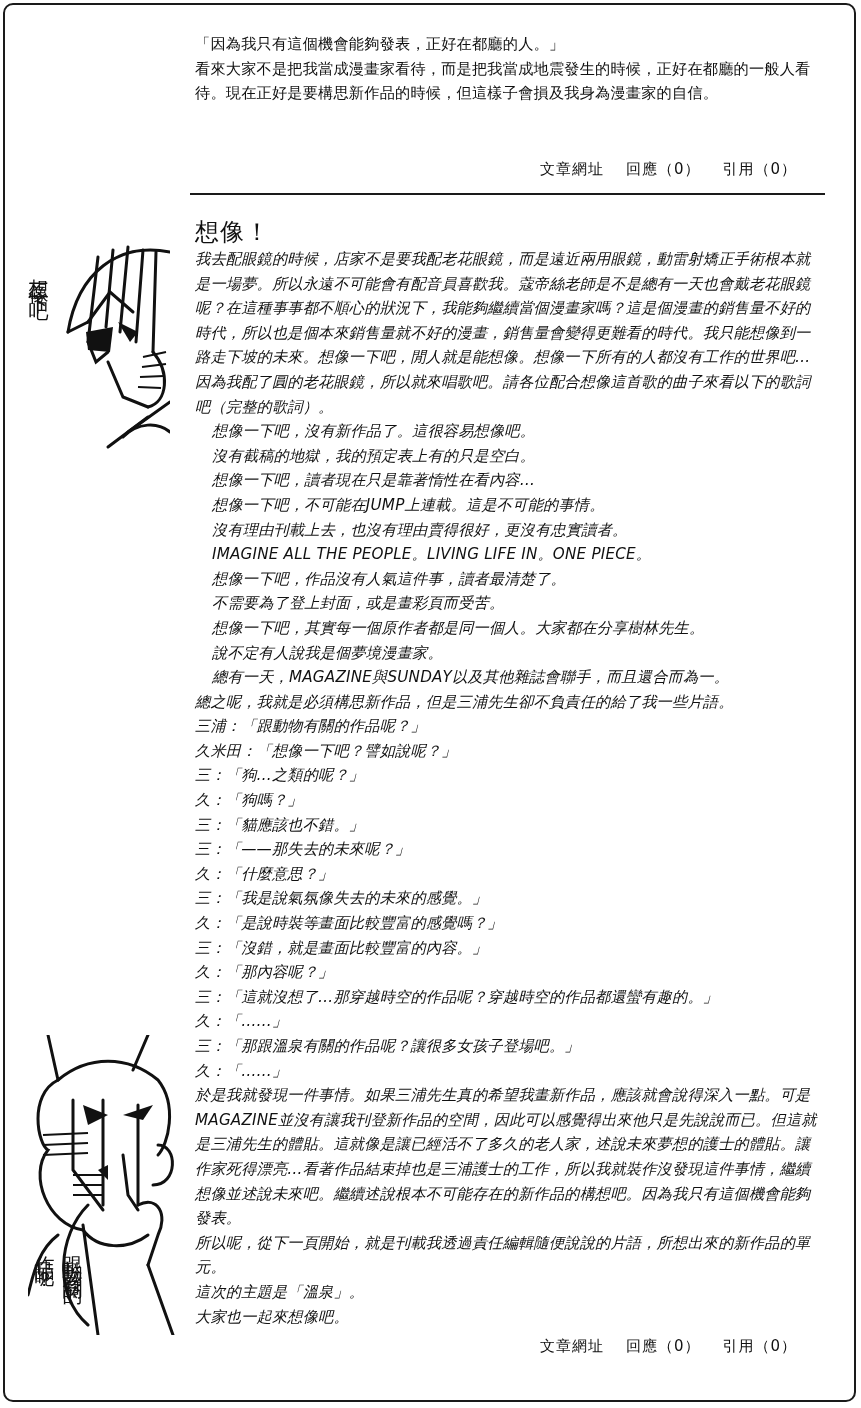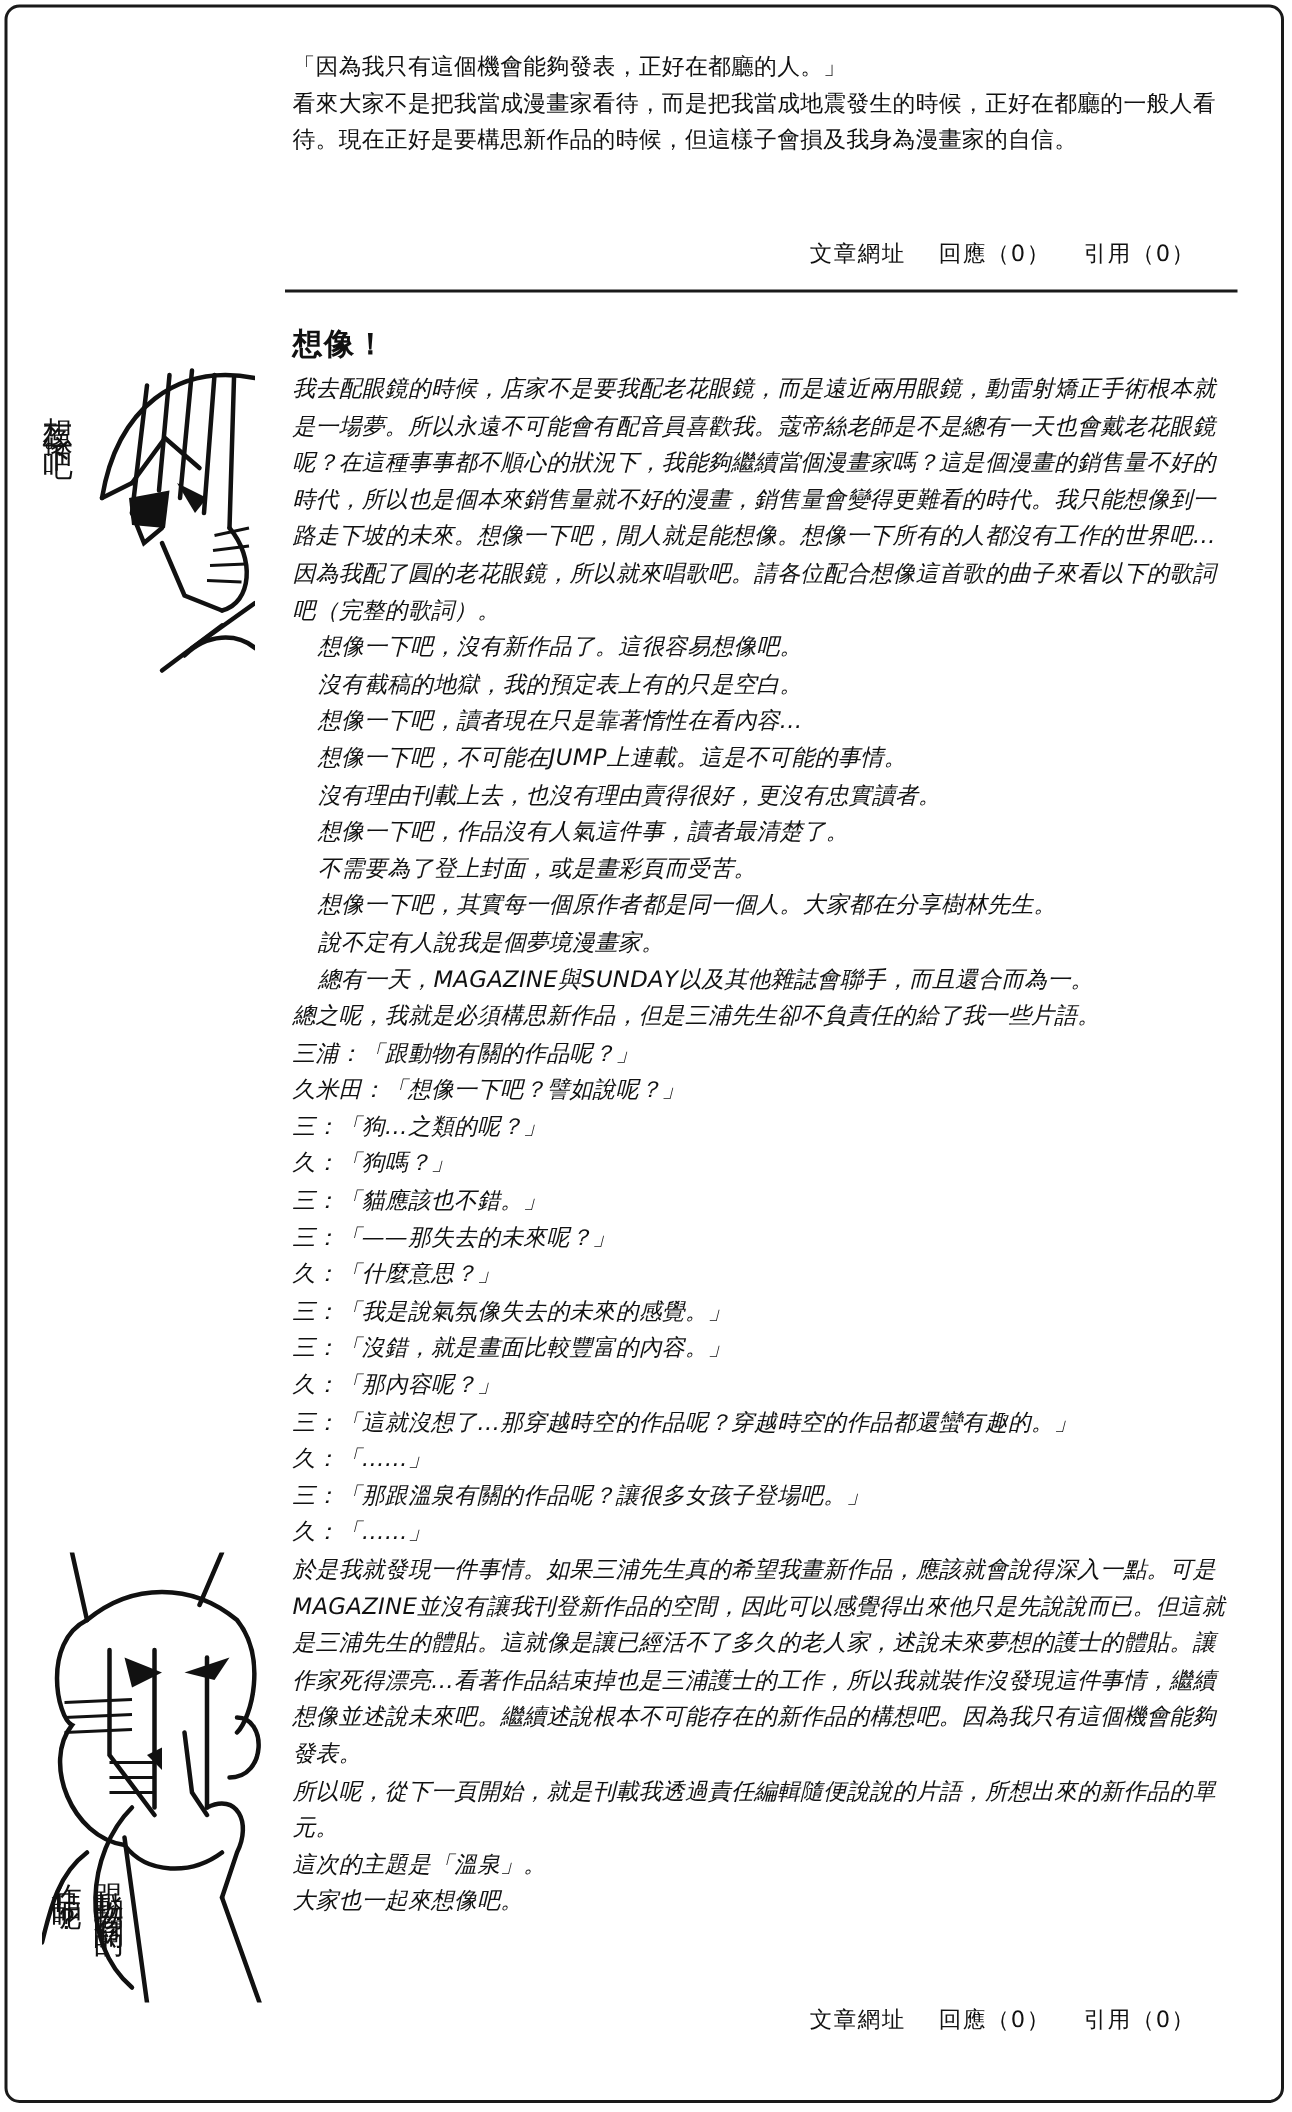--- a/index.html
+++ b/index.html
@@ -21,21 +21,21 @@
     .meta {
       position: absolute; right: 64px; font-size: 15px;
       display: flex; gap: 22px; letter-spacing: 1px;
     }
     .meta span { cursor: pointer; }
     .divider {
       position: absolute; left: 190px; width: 635px; height: 2px; background: #1a1a1a;
     }
     .title {
       position: absolute; left: 195px; top: 216px;
-      font-size: 20px; font-weight: bold; letter-spacing: 1px;
+      font-size: 24px; font-weight: normal; letter-spacing: 1px;
     }
     .vtext {
       position: absolute; writing-mode: vertical-rl; font-size: 20px;
       letter-spacing: 6px; line-height: 26px; font-family: "DejaVu Serif", serif;
     }
     .illus { position: absolute; }
   </style>
 </head>
 <body>
 
@@ -56,35 +56,37 @@
 <div class="title">想像！</div>
 
 <div class="col" style="top:247px;font-style:italic;">
   <p>我去配眼鏡的時候，店家不是要我配老花眼鏡，而是遠近兩用眼鏡，動雷射矯正手術根本就是一場夢。所以永遠不可能會有配音員喜歡我。蔻帝絲老師是不是總有一天也會戴老花眼鏡呢？在這種事事都不順心的狀況下，我能夠繼續當個漫畫家嗎？這是個漫畫的銷售量不好的時代，所以也是個本來銷售量就不好的漫畫，銷售量會變得更難看的時代。我只能想像到一路走下坡的未來。想像一下吧，閒人就是能想像。想像一下所有的人都沒有工作的世界吧…因為我配了圓的老花眼鏡，所以就來唱歌吧。請各位配合想像這首歌的曲子來看以下的歌詞吧（完整的歌詞）。</p>
   <div class="indent">
     <p>想像一下吧，沒有新作品了。這很容易想像吧。</p>
     <p>沒有截稿的地獄，我的預定表上有的只是空白。</p>
     <p>想像一下吧，讀者現在只是靠著惰性在看內容…</p>
     <p>想像一下吧，不可能在JUMP上連載。這是不可能的事情。</p>
     <p>沒有理由刊載上去，也沒有理由賣得很好，更沒有忠實讀者。</p>
+    <p>IMAGINE ALL THE PEOPLE。LIVING LIFE IN。ONE PIECE。</p>
     <p>想像一下吧，作品沒有人氣這件事，讀者最清楚了。</p>
     <p>不需要為了登上封面，或是畫彩頁而受苦。</p>
     <p>想像一下吧，其實每一個原作者都是同一個人。大家都在分享樹林先生。</p>
     <p>說不定有人說我是個夢境漫畫家。</p>
     <p>總有一天，MAGAZINE與SUNDAY以及其他雜誌會聯手，而且還合而為一。</p>
   </div>
   <p>總之呢，我就是必須構思新作品，但是三浦先生卻不負責任的給了我一些片語。</p>
   <p>三浦：「跟動物有關的作品呢？」</p>
   <p>久米田：「想像一下吧？譬如說呢？」</p>
   <p>三：「狗…之類的呢？」</p>
   <p>久：「狗嗎？」</p>
   <p>三：「貓應該也不錯。」</p>
   <p>三：「——那失去的未來呢？」</p>
   <p>久：「什麼意思？」</p>
   <p>三：「我是說氣氛像失去的未來的感覺。」</p>
+  <p>久：「是說時裝等畫面比較豐富的感覺嗎？」</p>
   <p>三：「沒錯，就是畫面比較豐富的內容。」</p>
   <p>久：「那內容呢？」</p>
   <p>三：「這就沒想了…那穿越時空的作品呢？穿越時空的作品都還蠻有趣的。」</p>
   <p>久：「……」</p>
   <p>三：「那跟溫泉有關的作品呢？讓很多女孩子登場吧。」</p>
   <p>久：「……」</p>
   <p>於是我就發現一件事情。如果三浦先生真的希望我畫新作品，應該就會說得深入一點。可是MAGAZINE並沒有讓我刊登新作品的空間，因此可以感覺得出來他只是先說說而已。但這就是三浦先生的體貼。這就像是讓已經活不了多久的老人家，述說未來夢想的護士的體貼。讓作家死得漂亮…看著作品結束掉也是三浦護士的工作，所以我就裝作沒發現這件事情，繼續想像並述說未來吧。繼續述說根本不可能存在的新作品的構想吧。因為我只有這個機會能夠發表。</p>
   <p>所以呢，從下一頁開始，就是刊載我透過責任編輯隨便說說的片語，所想出來的新作品的單元。</p>
   <p>這次的主題是「溫泉」。</p>
   <p>大家也一起來想像吧。</p>

